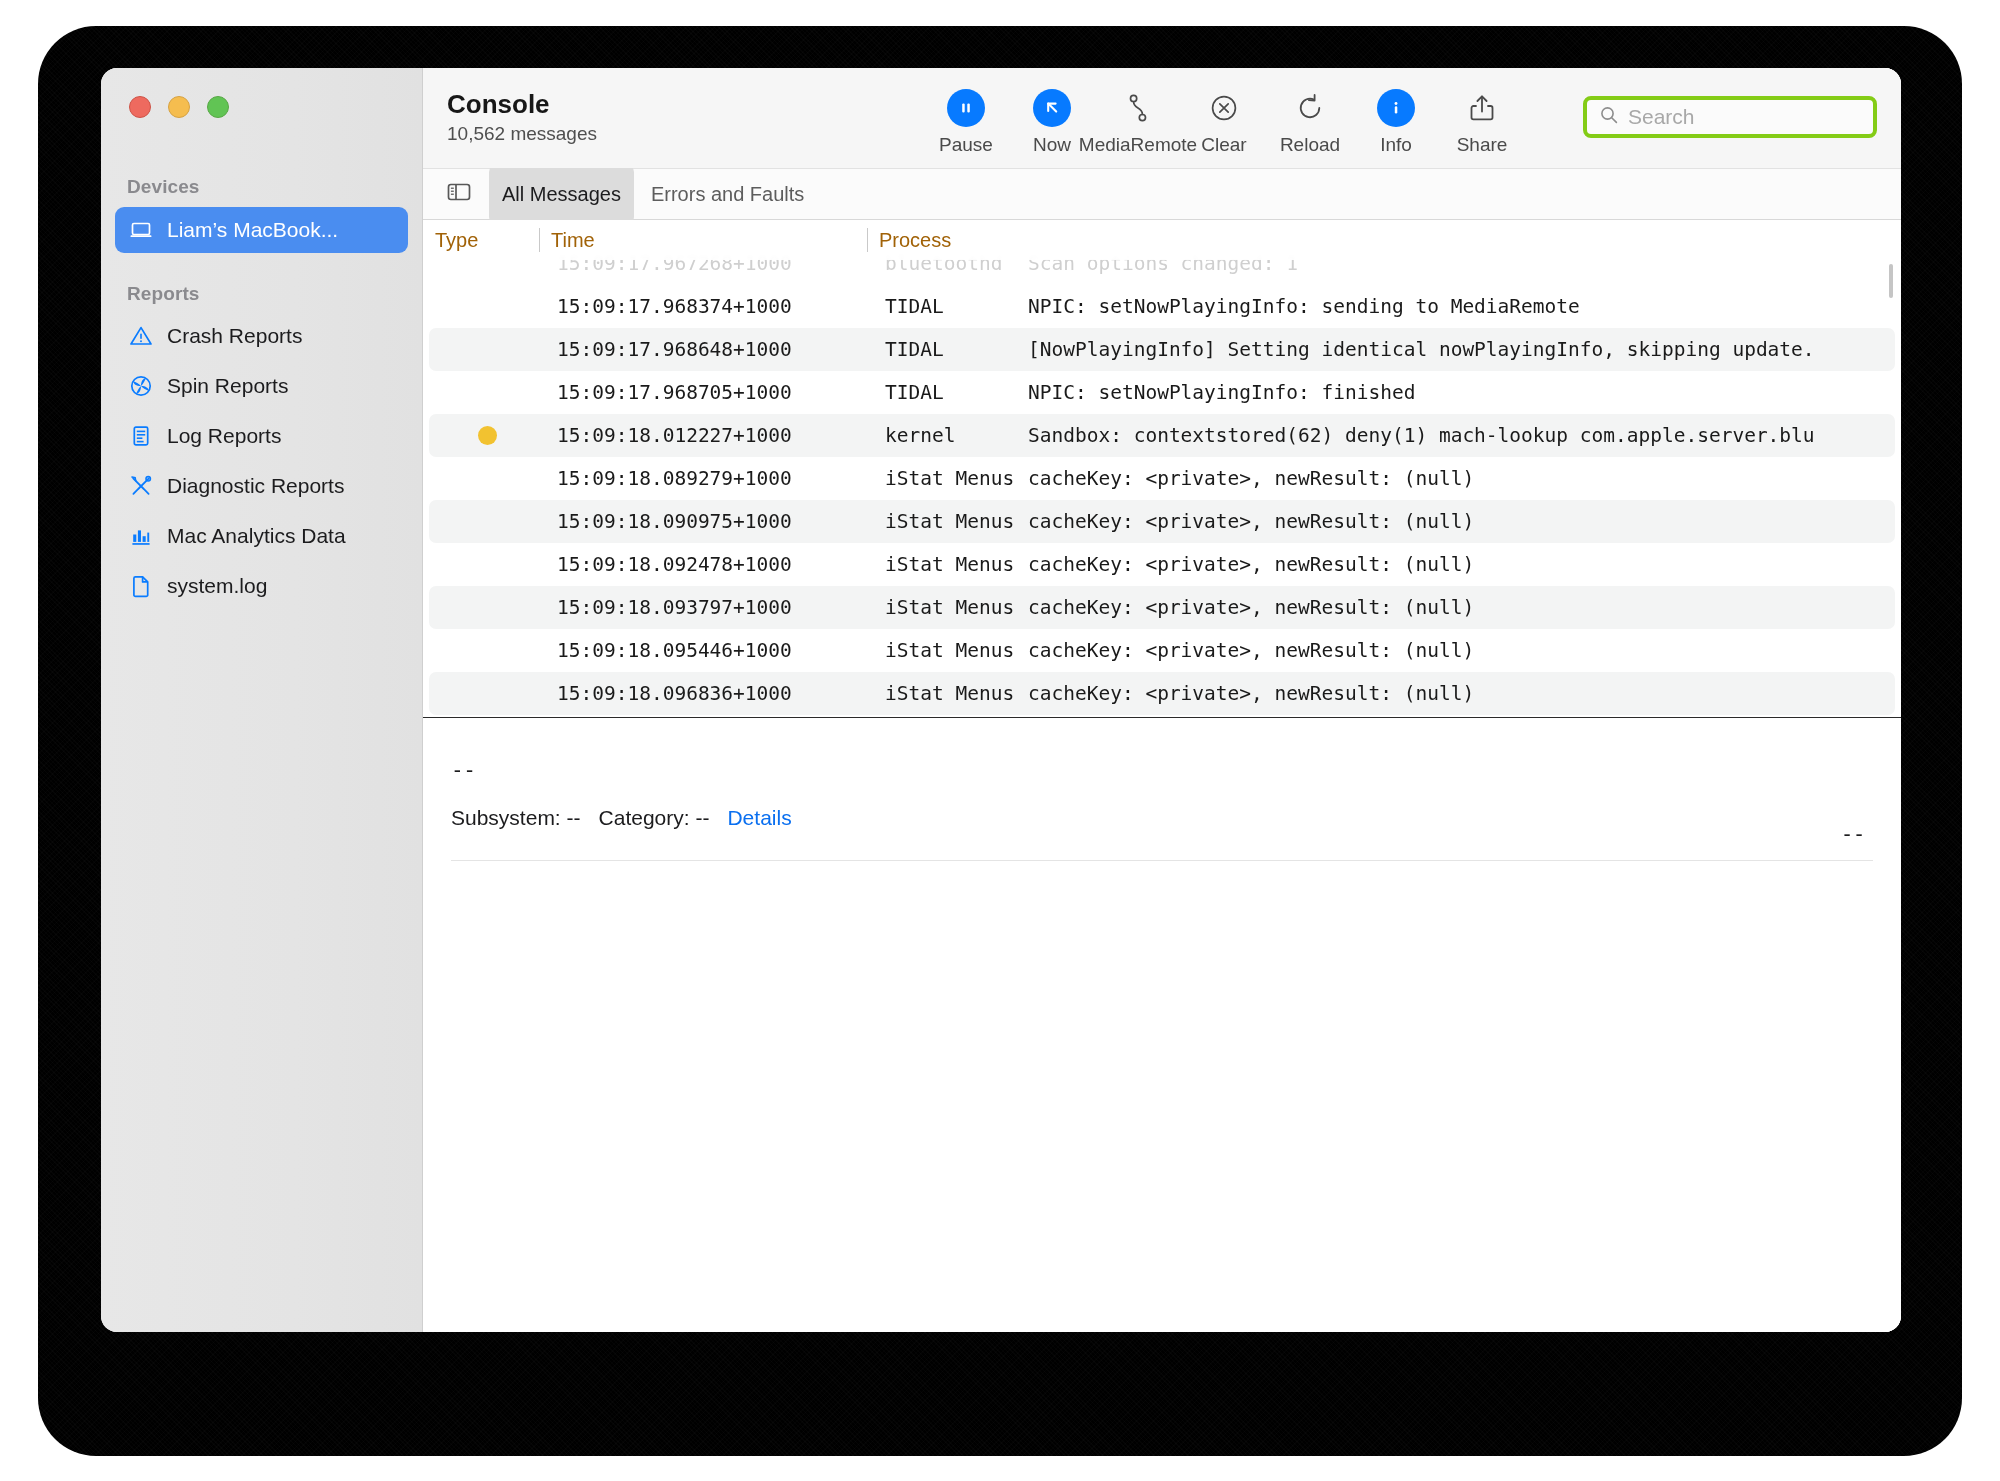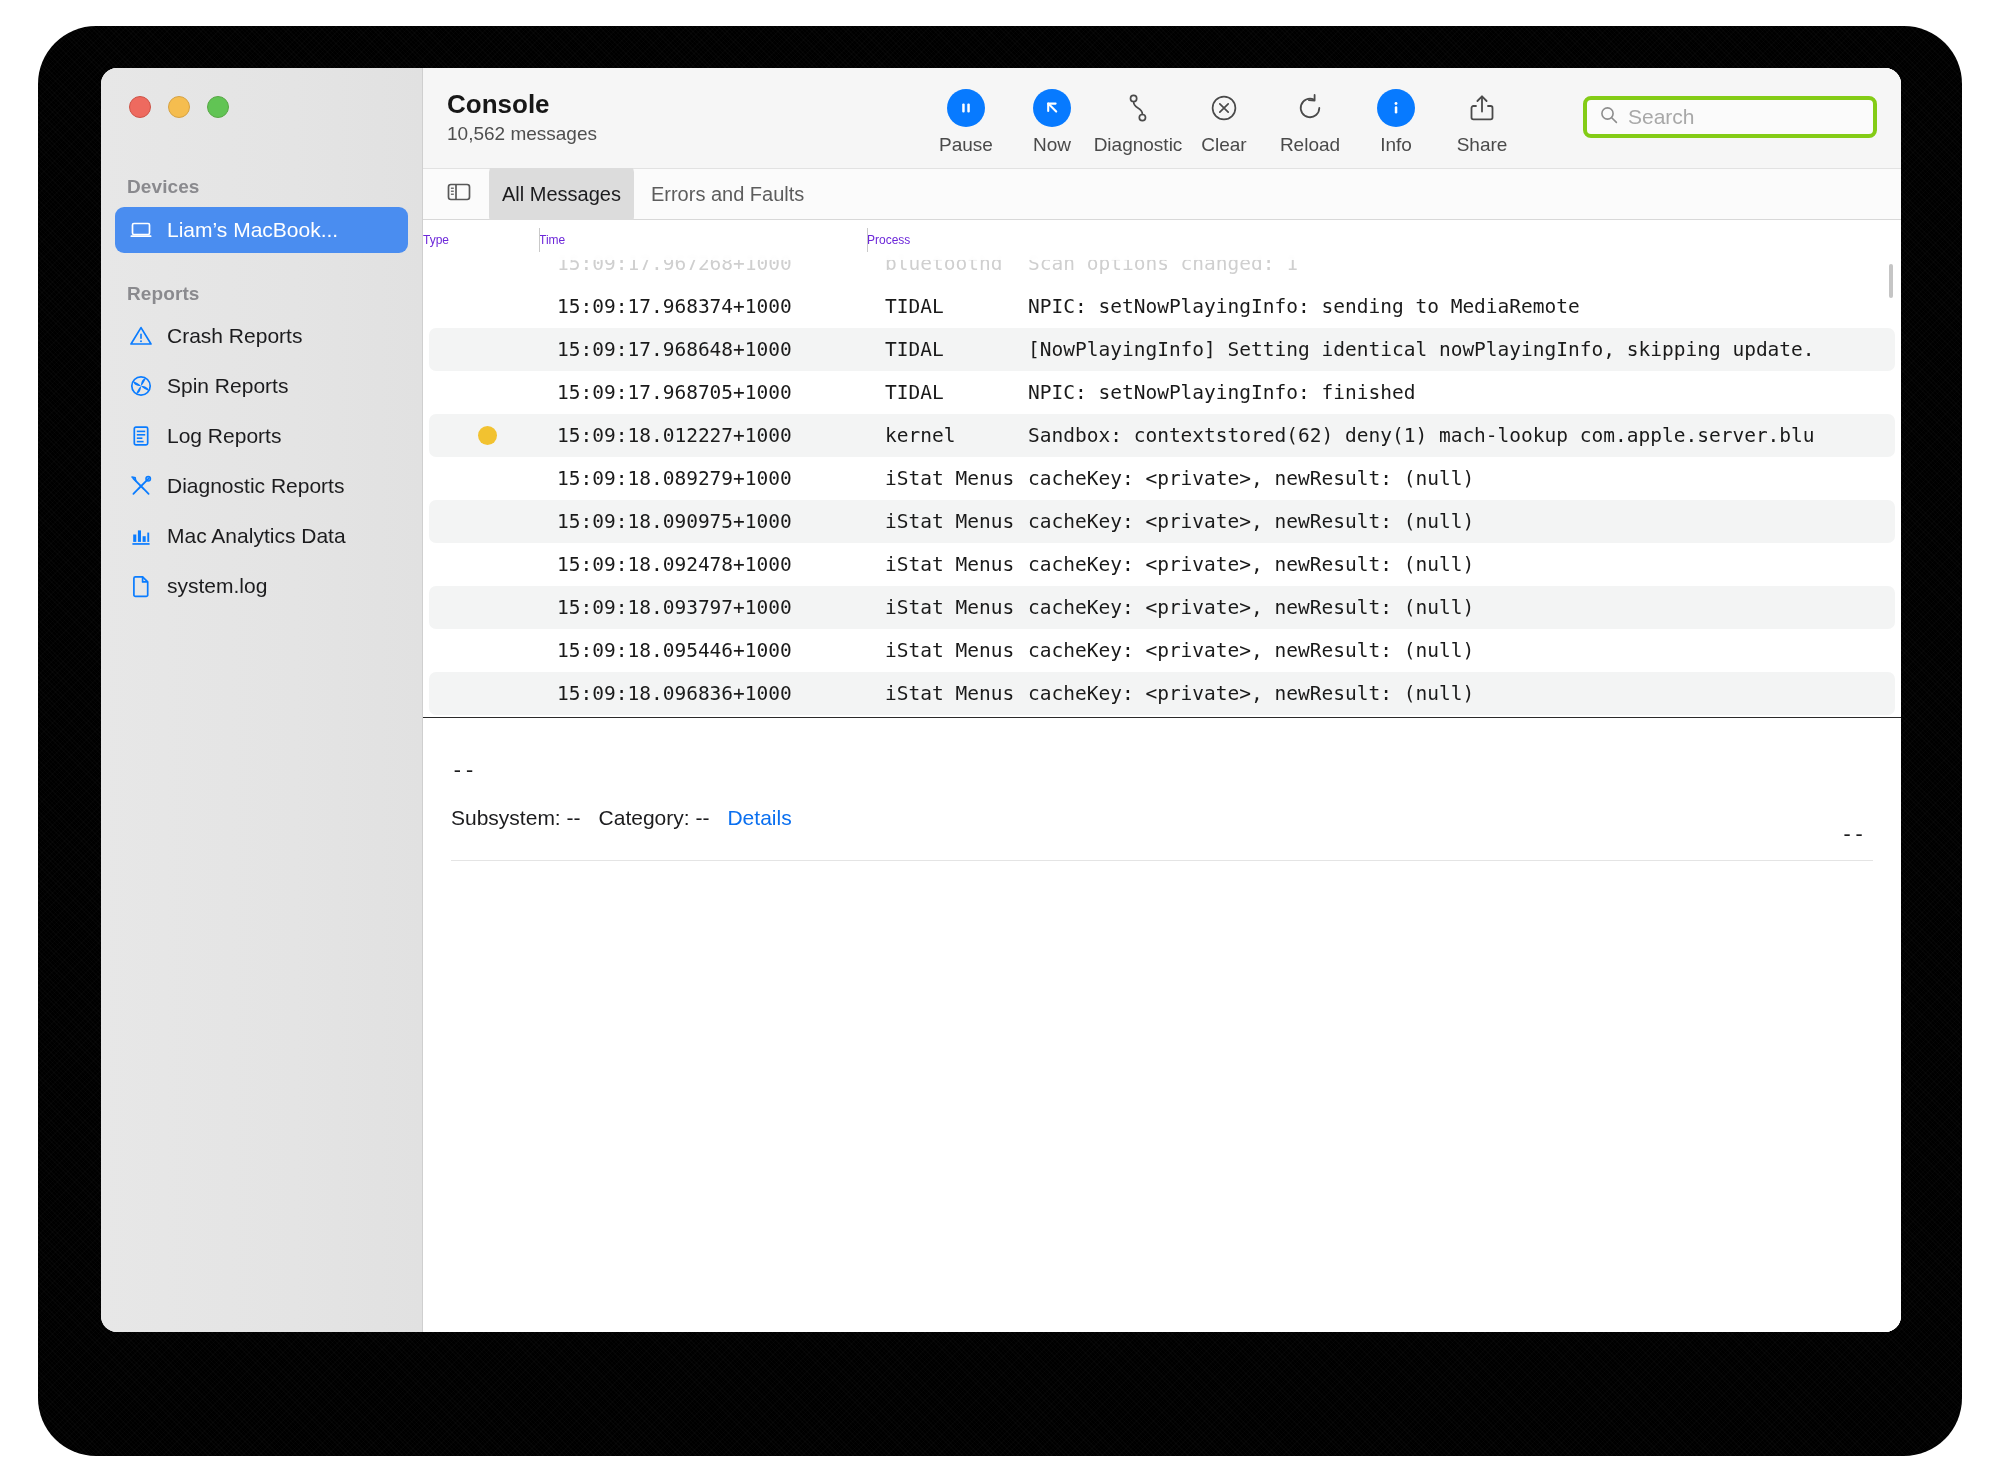--- a/index.html
+++ b/index.html
@@ -239,22 +239,23 @@
     position: absolute;
     left: 0; top: 0; right: 0;
     height: 40px;
     background: rgba(255,255,255,0.90);
     display: flex;
     align-items: center;
     z-index: 5;
     backdrop-filter: blur(2px);
   }
   .th {
-    font-size: 12px;
-    color: #6d28d9;
+    font-size: 20px;
+    color: #a16207;
+    padding-left: 12px;
     position: relative;
     height: 26px;
     line-height: 26px;
   }
   .th + .th::before {
     content: "";
     position: absolute;
     left: 0; top: 1px;
     width: 1px; height: 24px;
     background: #c9c9c9;
@@ -504,21 +505,21 @@
           </div>
 
           <div class="tb-btn">
             <span class="tb-ico">
               <svg width="38" height="38" viewBox="0 0 38 38">
                 <circle cx="14.6" cy="9.4" r="3.1" fill="none" stroke="#4a4a4a" stroke-width="1.7"></circle>
                 <circle cx="23.4" cy="28.6" r="3.1" fill="none" stroke="#4a4a4a" stroke-width="1.7"></circle>
                 <path d="M14.6 12.8 C14.6 20 23.4 18 23.4 25.3" fill="none" stroke="#4a4a4a" stroke-width="1.7" stroke-linecap="round"></path>
               </svg>
             </span>
-            <span class="tb-lbl">Diagnostic</span>
+            <span class="tb-lbl">MediaRemote</span>
           </div>
 
           <div class="tb-btn">
             <span class="tb-ico">
               <svg width="38" height="38" viewBox="0 0 38 38">
                 <circle cx="19" cy="19" r="11.4" fill="none" stroke="#4a4a4a" stroke-width="1.7"></circle>
                 <path d="M14.8 14.8 L23.2 23.2 M23.2 14.8 L14.8 23.2" stroke="#4a4a4a" stroke-width="1.7" stroke-linecap="round"></path>
               </svg>
             </span>
             <span class="tb-lbl">Clear</span>

